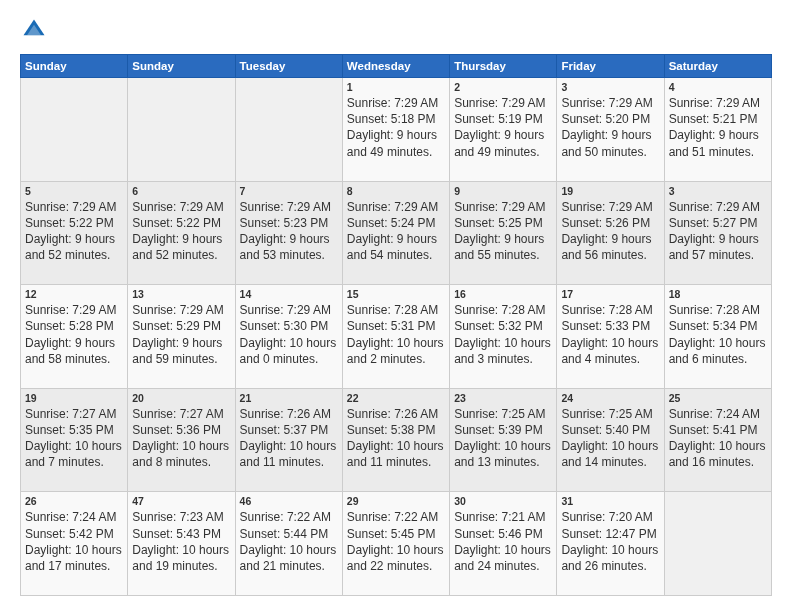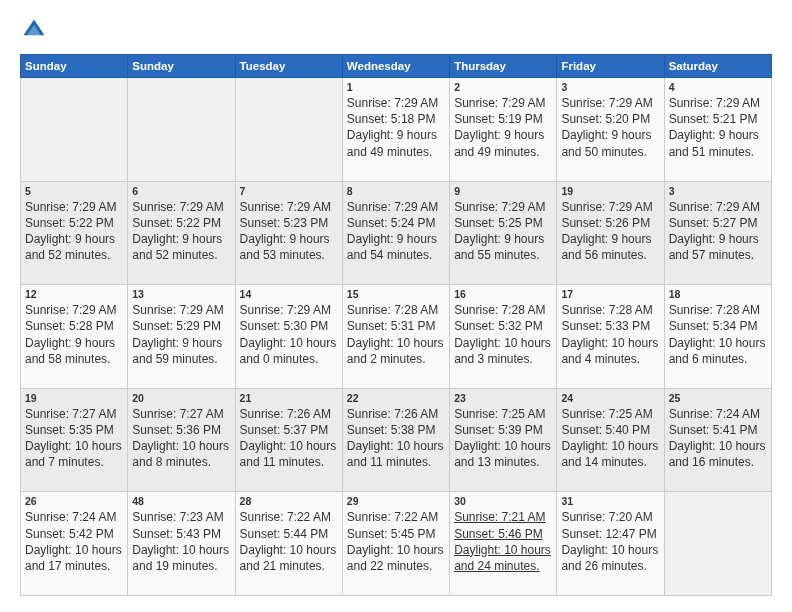--- a/index.html
+++ b/index.html
@@ -301,40 +301,40 @@
           </td>
         </tr>
         <tr>
           <td>
             <span class="day-number">26</span>
             <div class="day-info" style="white-space: pre-line;">Sunrise: 7:24 AM
 Sunset: 5:42 PM
 Daylight: 10 hours and 17 minutes.</div>
           </td>
           <td>
-            <span class="day-number">48</span>
+            <span class="day-number">47</span>
             <div class="day-info" style="white-space: pre-line;">Sunrise: 7:23 AM
 Sunset: 5:43 PM
 Daylight: 10 hours and 19 minutes.</div>
           </td>
           <td>
-            <span class="day-number">28</span>
+            <span class="day-number">46</span>
             <div class="day-info" style="white-space: pre-line;">Sunrise: 7:22 AM
 Sunset: 5:44 PM
 Daylight: 10 hours and 21 minutes.</div>
           </td>
           <td>
             <span class="day-number">29</span>
             <div class="day-info" style="white-space: pre-line;">Sunrise: 7:22 AM
 Sunset: 5:45 PM
 Daylight: 10 hours and 22 minutes.</div>
           </td>
           <td>
             <span class="day-number">30</span>
-            <div class="day-info" style="white-space: pre-line; text-decoration: underline;">Sunrise: 7:21 AM
+            <div class="day-info" style="white-space: pre-line;">Sunrise: 7:21 AM
 Sunset: 5:46 PM
 Daylight: 10 hours and 24 minutes.</div>
           </td>
           <td>
             <span class="day-number">31</span>
             <div class="day-info" style="white-space: pre-line;">Sunrise: 7:20 AM
 Sunset: 12:47 PM
 Daylight: 10 hours and 26 minutes.</div>
           </td>
           <td class="empty-cell"></td>

